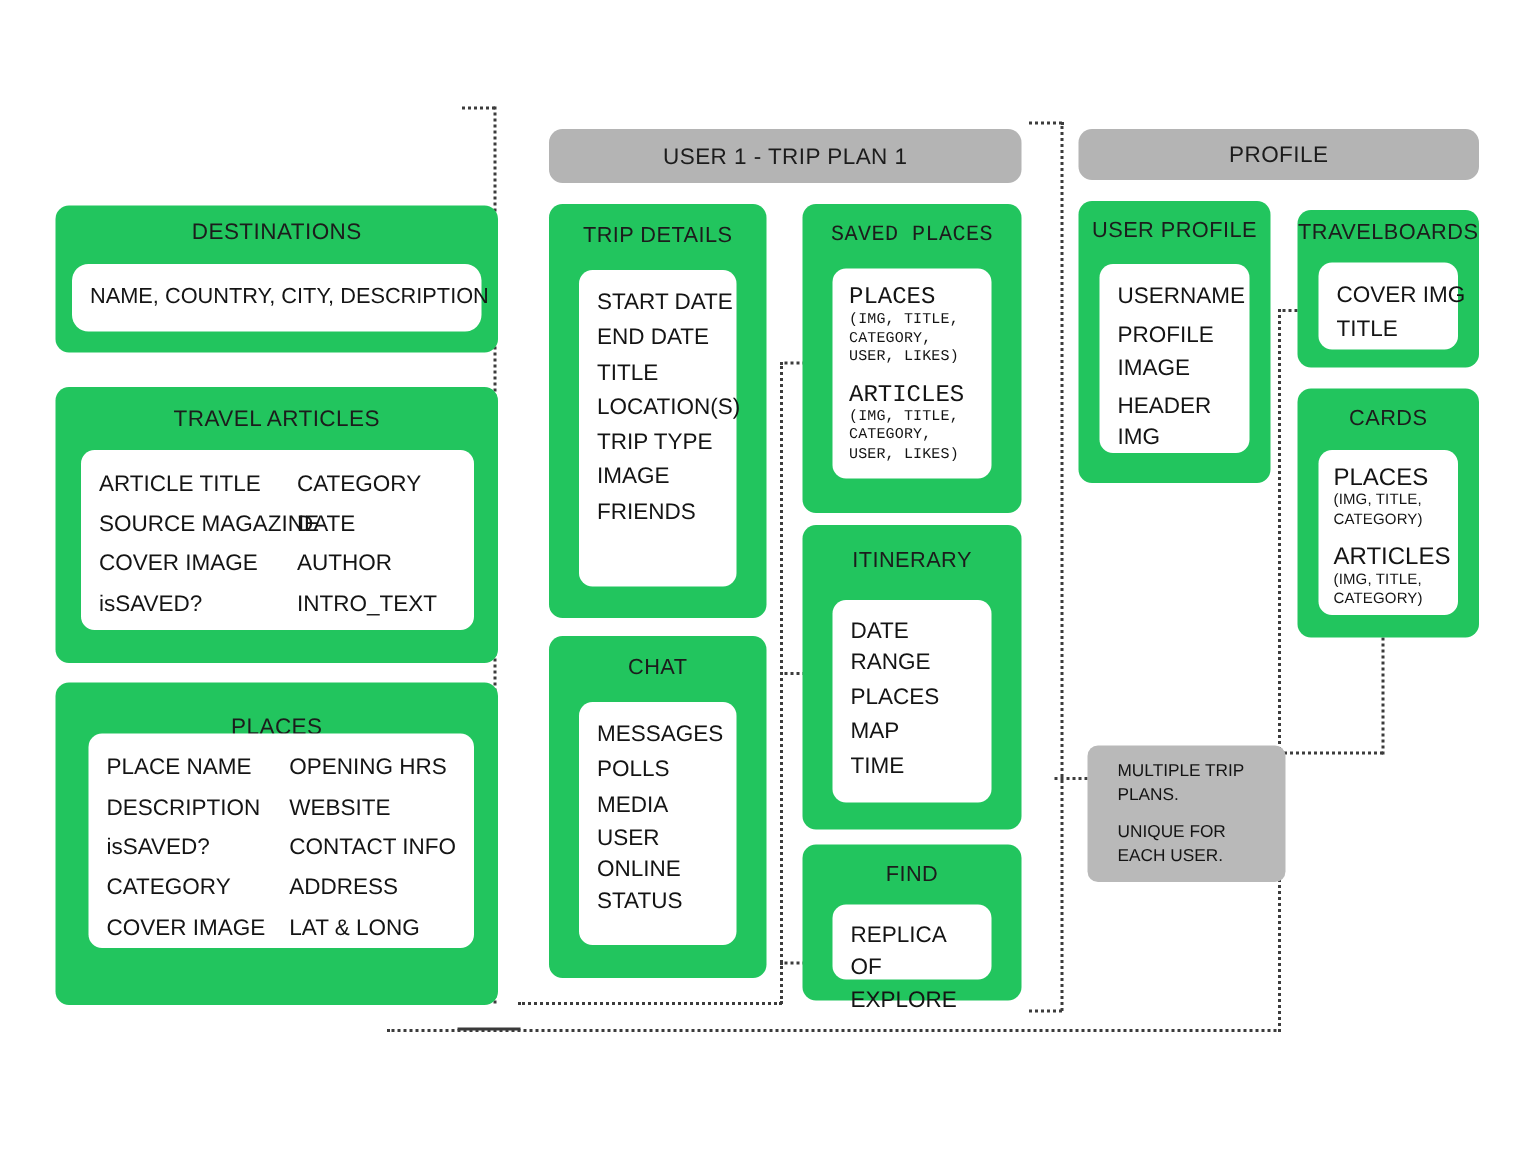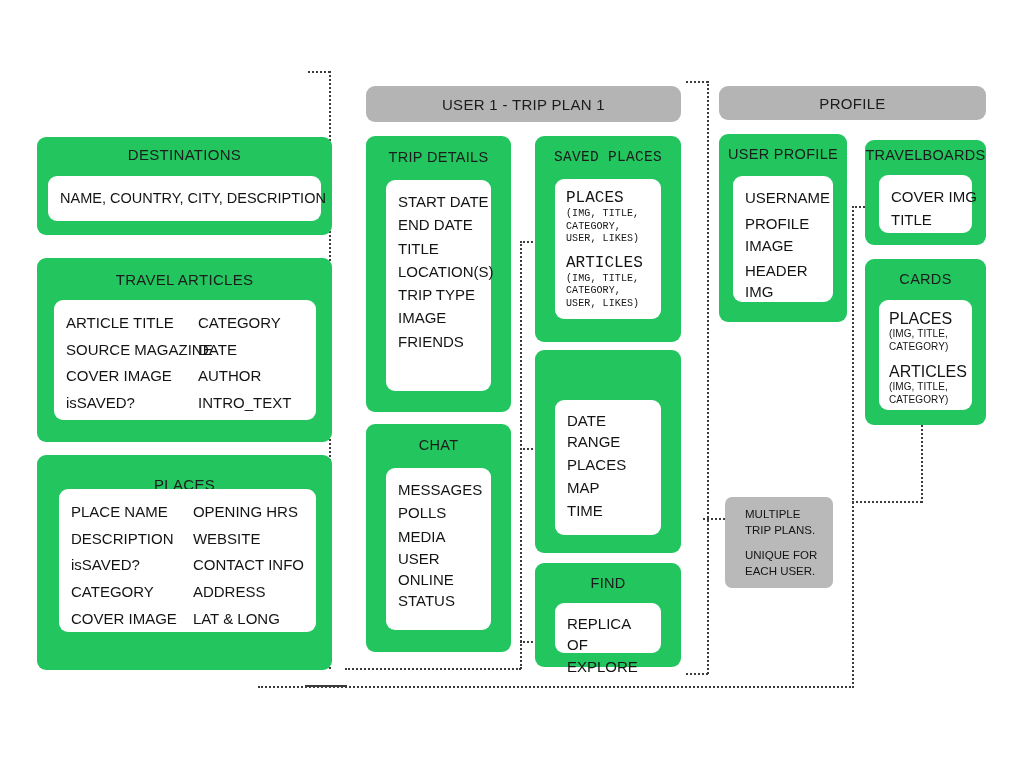--- a/index.html
+++ b/index.html
@@ -145,21 +145,21 @@
   <div class="conn-h" style="left:852px; top:501px; width:70px;"></div>
   <div class="conn-v" style="left:921px; top:425px; height:78px;"></div>
   <div class="conn-h" style="left:703px; top:518px; width:22px;"></div>
 
   <div class="conn-h" style="left:258px; top:686px; width:596px;"></div>
   <div class="rule-solid" style="left:305px; top:685px; width:42px;"></div>
 
 
   <div class="grp" style="left:37px; top:137px; width:295px; height:98px;">
     <div class="grp-title">DESTINATIONS</div>
-    <div class="card" style="left:11px; top:39px; width:273px; height:45px; display:flex; align-items:center;">
+    <div class="card" style="left:11px; top:39px; width:273px; height:45px; display:flex; align-items:center;border-radius:11px;">
       <div class="line" style="font-size:14.5px;">NAME, COUNTRY, CITY, DESCRIPTION</div>
     </div>
   </div>
 
   <div class="grp" style="left:37px; top:258px; width:295px; height:184px;">
     <div class="grp-title" style="padding-top:14px;">TRAVEL ARTICLES</div>
     <div class="card two-col" style="left:17px; top:42px; width:262px; height:120px;">
       <div class="cols">
         <div class="col left">
           <div class="line">ARTICLE TITLE</div>
@@ -232,20 +232,21 @@
         <div class="emeta">(IMG, TITLE, CATEGORY, USER, LIKES)</div>
       </div>
       <div class="entity">
         <div class="ename">ARTICLES</div>
         <div class="emeta">(IMG, TITLE, CATEGORY, USER, LIKES)</div>
       </div>
     </div>
   </div>
 
   <div class="grp" style="left:535px; top:350px; width:146px; height:203px;">
+    <div class="grp-title" style="padding-top:17px; font-size:14.5px;">ITINERARY</div>
     <div class="card stack" style="left:20px; top:50px; width:106px; height:135px;">
       <div class="line" style="white-space:normal; line-height:1.42;">DATE RANGE</div>
       <div class="line">PLACES</div>
       <div class="line">MAP</div>
       <div class="line">TIME</div>
     </div>
   </div>
 
   <div class="grp" style="left:535px; top:563px; width:146px; height:104px;">
     <div class="grp-title" style="padding-top:13px; font-size:14.5px;">FIND</div>
@@ -280,18 +281,18 @@
         <div class="ename">PLACES</div>
         <div class="emeta">(IMG, TITLE, CATEGORY)</div>
       </div>
       <div class="entity">
         <div class="ename">ARTICLES</div>
         <div class="emeta">(IMG, TITLE, CATEGORY)</div>
       </div>
     </div>
   </div>
 
-  <div class="note" style="left:725px; top:497px; width:108px; height:91px;padding-left:20px;">
+  <div class="note" style="left:725px; top:497px; width:132px; height:91px;padding-left:20px;">
     <p>MULTIPLE TRIP PLANS.</p>
     <p>UNIQUE FOR EACH USER.</p>
   </div>
 
 </div>
 
 </body></html>

